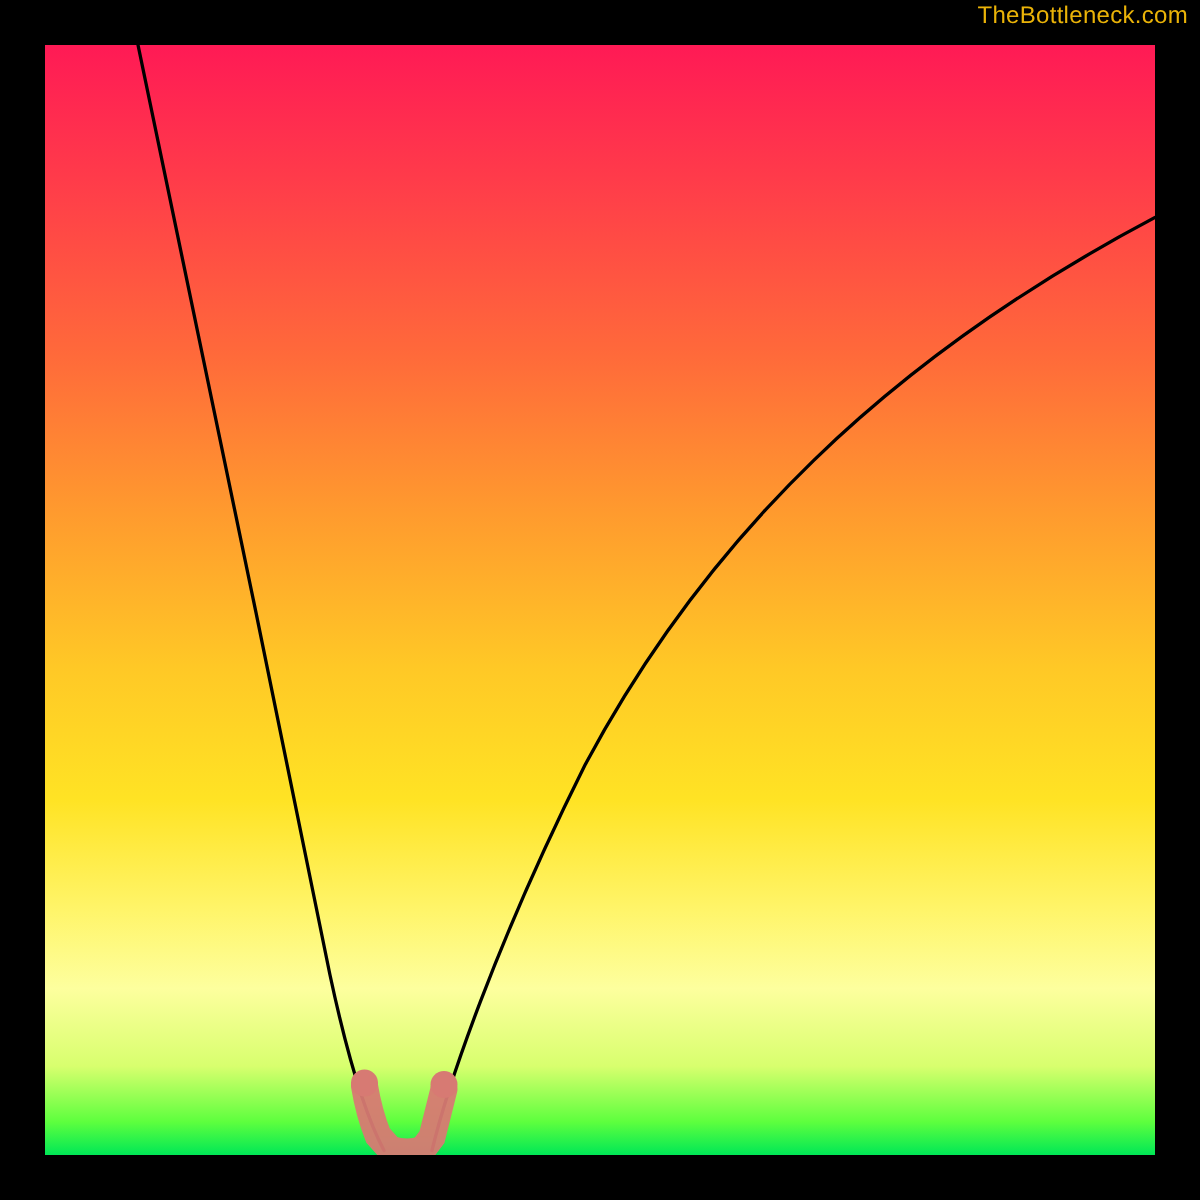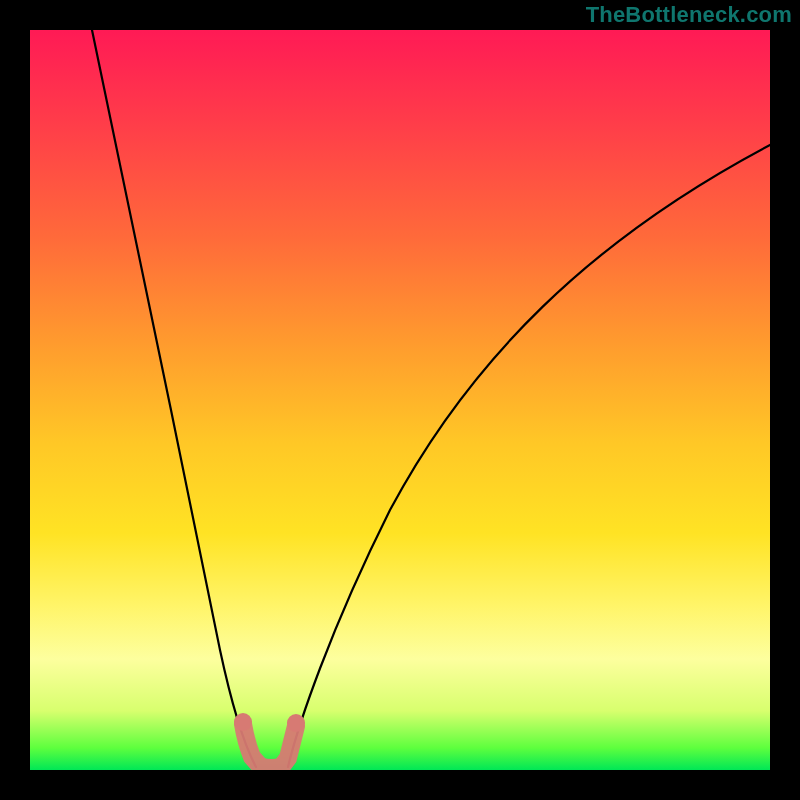--- a/index.html
+++ b/index.html
@@ -34,23 +34,23 @@
       #fff56a 78%,
       #fdff9e 85%,
       #d8ff6e 92%,
       #5eff3e 97%,
       #00e756 100%);
   }
   .watermark {
     position: absolute;
     top: 2px;
     right: 8px;
-    color: #0f766e;
-    font-size: 22px;
-    font-weight: 700;
+    color: #eab308;
+    font-size: 16px;
+    font-weight: 400;
     letter-spacing: 0.2px;
   }
   svg.curve {
     position: absolute;
     left: 0; top: 0;
     width: 740px;
     height: 740px;
   }
   .curve-path {
     fill: none;

